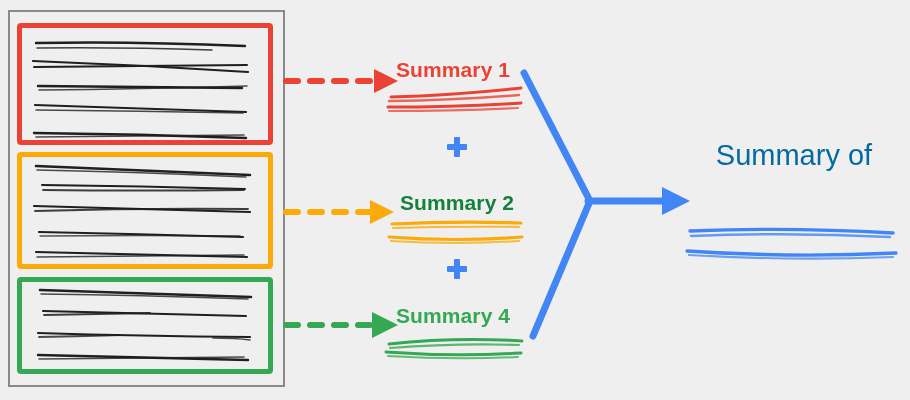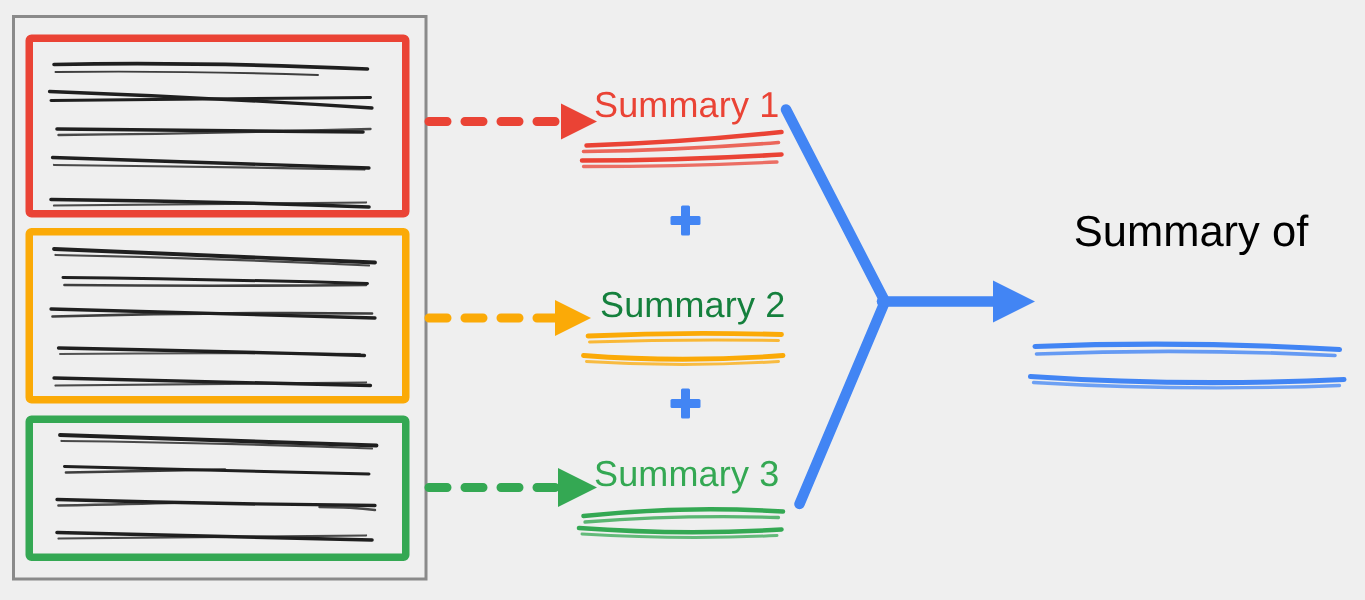--- a/index.html
+++ b/index.html
@@ -41,39 +41,39 @@
     border-style: solid;
     border-radius: 4px;
     background: transparent;
   }
   .grp-red   { left: 17px;  top: 23px;  width: 256px; height: 122px; border-color: #ea4335; }
   .grp-amber { left: 17px;  top: 152px; width: 256px; height: 117px; border-color: #fbaa07; }
   .grp-green { left: 17px;  top: 277px; width: 256px; height: 97px;  border-color: #34a853; }
 
   .sum-label {
     position: absolute;
-    font-size: 24px;
-    font-weight: 400;
+    font-size: 21px;
+    font-weight: 700;
     letter-spacing: 0.1px;
     white-space: nowrap;
     line-height: 1;
   }
   .sum1 { left: 396px; top: 59px;  color: #ea4335; }
   .sum2 { left: 400px; top: 192px; color: #15803d; }
   .sum3 { left: 396px; top: 305px; color: #34a853; }
 
   .final-title {
     position: absolute;
     left: 694px;
     top: 138px;
     width: 200px;
     text-align: center;
     font-size: 29px;
     line-height: 1.2;
-    color: #000000;
+    color: #0369a1;
     white-space: nowrap;
   }
   .final-title .ln { display: block; }
 </style>
 </head>
 <body>
 
 <div id="stage">
 
   <div class="doc-frame"></div>
@@ -179,19 +179,19 @@
       <path d="M691 236 Q790 232 890 237" stroke-width="2.4" opacity=".8"></path>
       <path d="M687 251 Q790 258 896 253" stroke-width="3.4"></path>
       <path d="M689 255 Q790 261 893 257" stroke-width="2.2" opacity=".75"></path>
     </g>
   </svg>
 
   <div class="sum-label sum1">Summary 1</div>
 
   <div class="sum-label sum2">Summary 2</div>
 
-  <div class="sum-label sum3">Summary 3</div>
+  <div class="sum-label sum3">Summary 4</div>
 
   <div class="final-title">
     <span class="ln">Summary of</span>
   </div>
 
 </div>
 
 </body></html>

